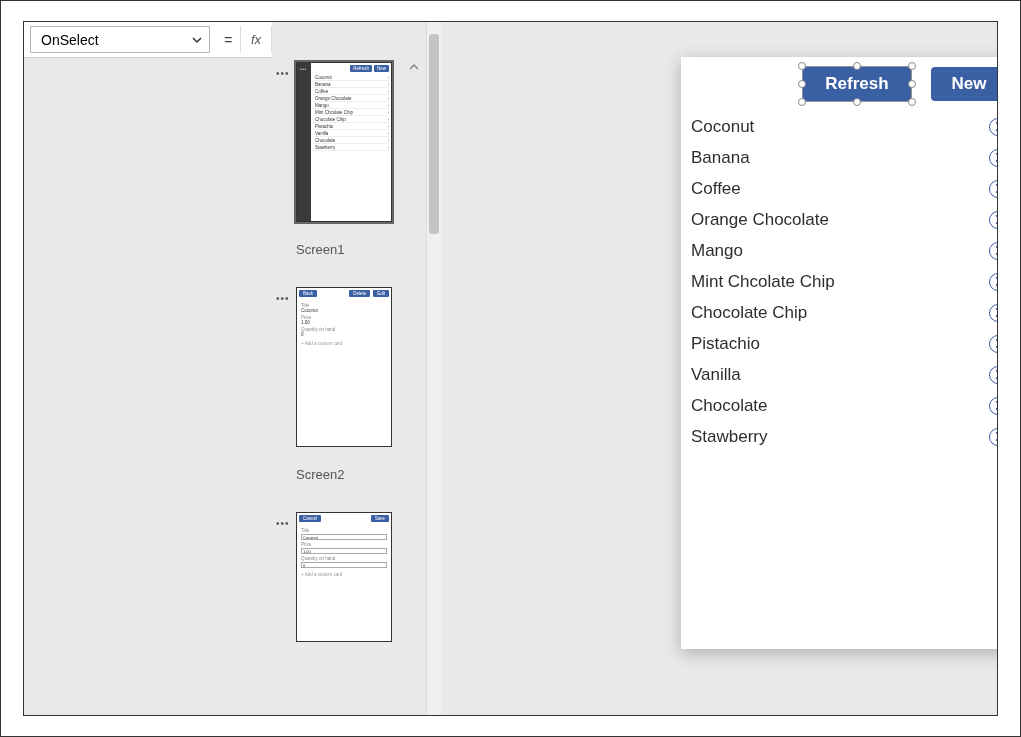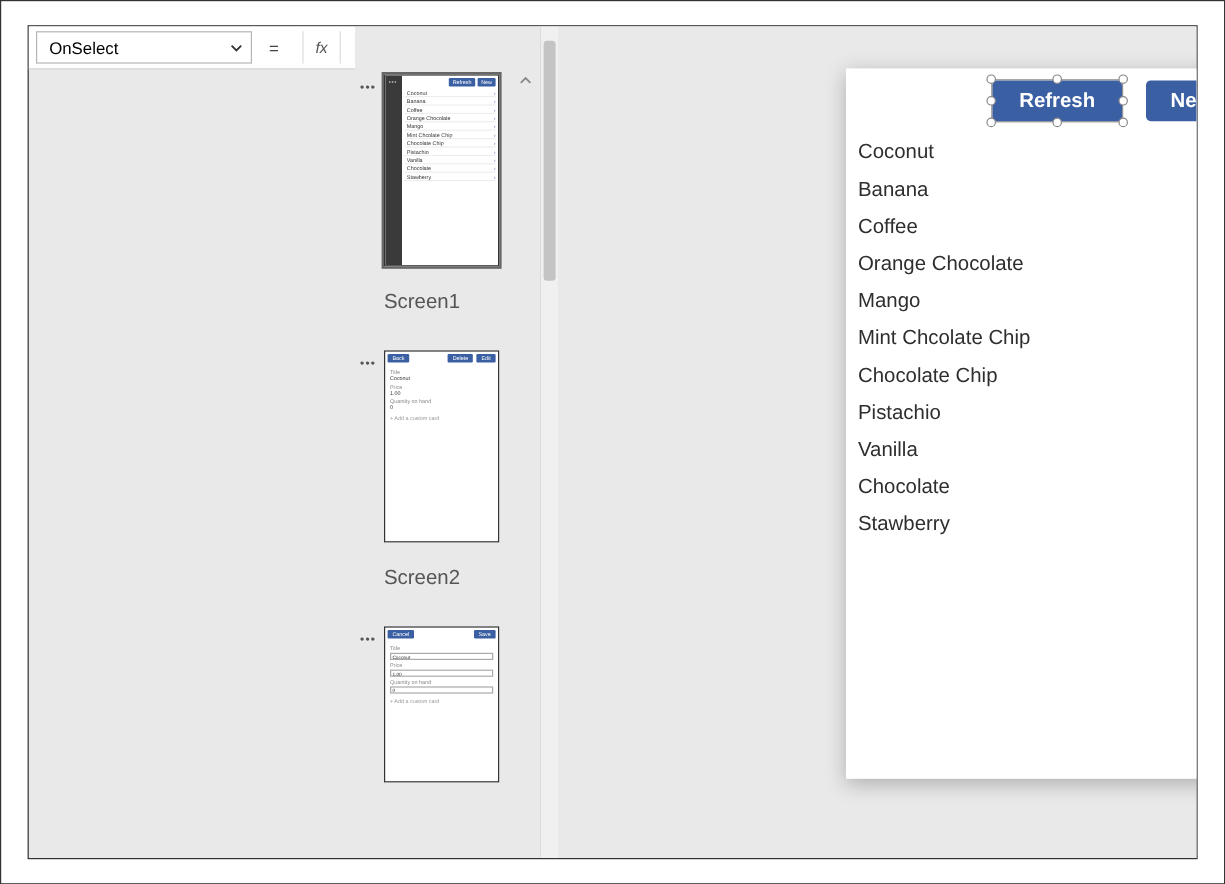--- a/index.html
+++ b/index.html
@@ -60,21 +60,21 @@
   .fx-box {
     width: 32px;
     display: flex;
     align-items: center;
     justify-content: center;
     font-size: 13px;
     color: #555;
     font-style: italic;
     border-left: 1px solid #ddd;
     border-right: 1px solid #ddd;
-    margin: 4px 12px;
+    margin: 4px 0;
   }
   .formula-input {
     flex: 1;
     margin: 4px 6px 4px 0;
     border: 1px solid #b5b5b5;
     background: #fff;
     display: flex;
     align-items: center;
     padding: 0 8px 0 12px;
     position: relative;
@@ -130,21 +130,21 @@
     border: 1px solid #333;
     position: relative;
     overflow: hidden;
   }
   .thumb.selected {
     outline: 2px solid #666;
   }
   .screen-label {
     margin-left: 24px;
     margin-top: 20px;
-    font-size: 17px;
+    font-size: 13px;
     color: #555;
   }
   
   .t1-sidebar {
     position: absolute;
     left: 0; top: 0; bottom: 0;
     width: 14px;
     background: #3a3a3a;
   }
   .t1-dots {

